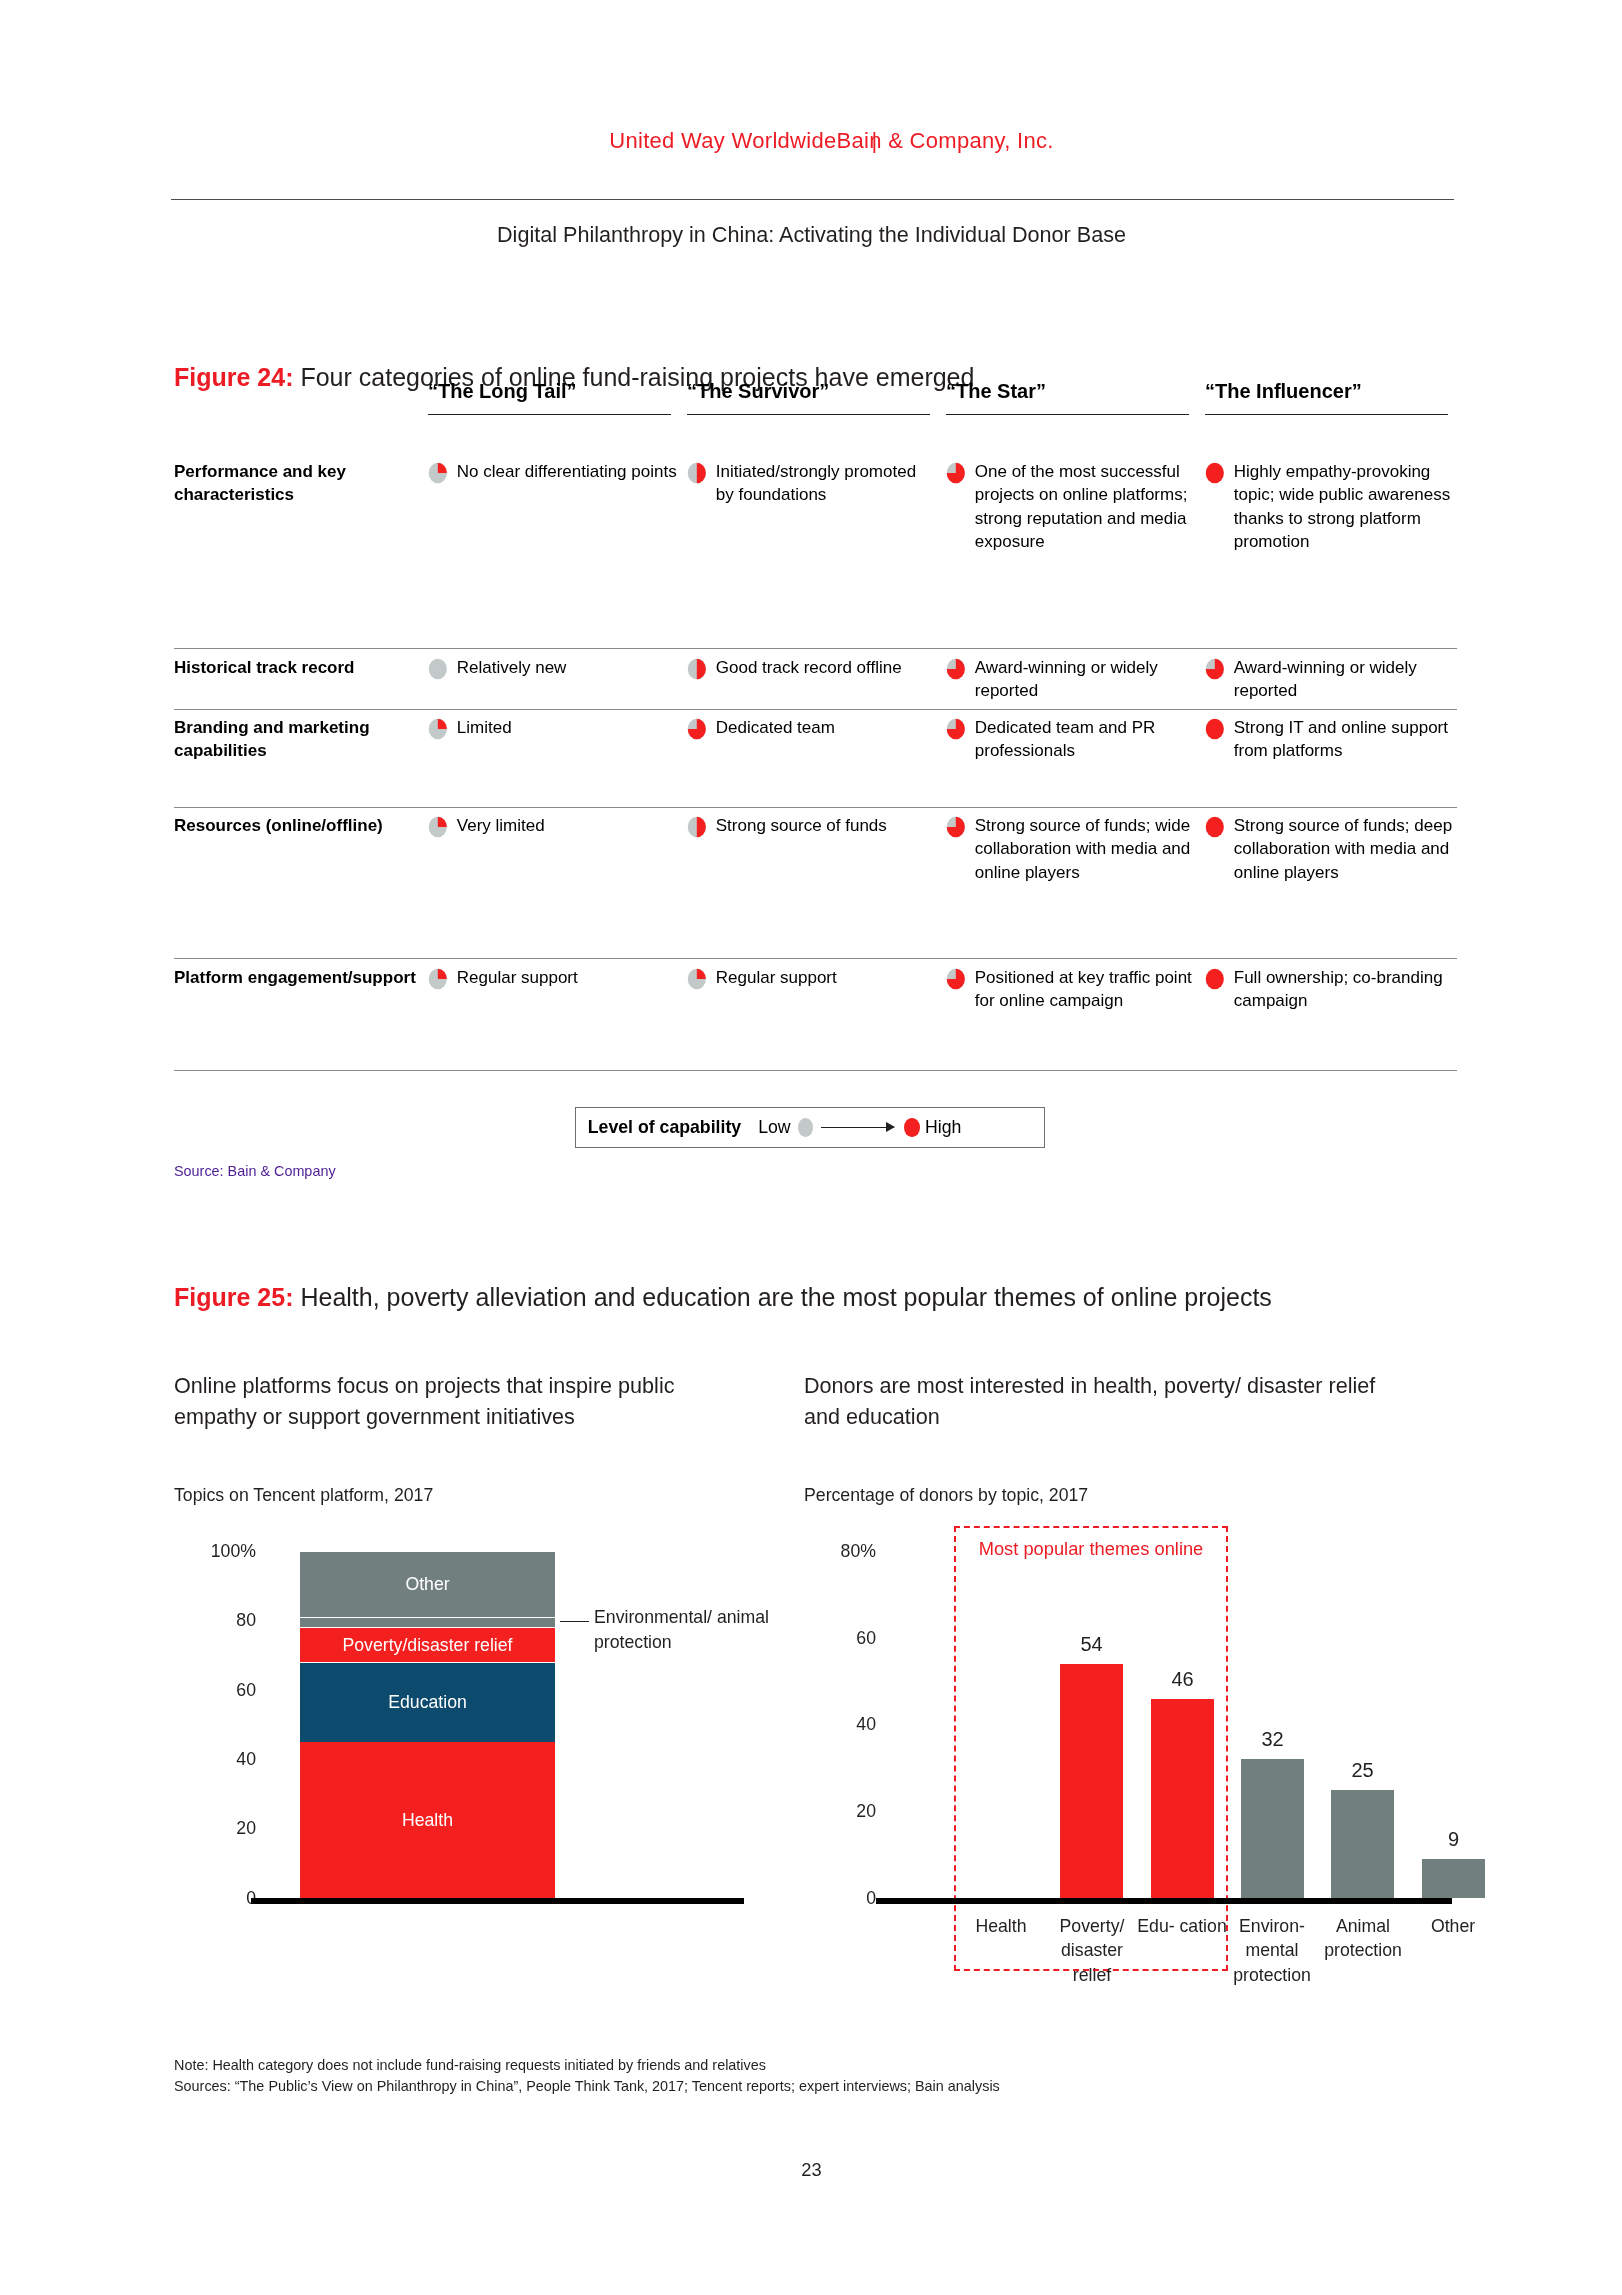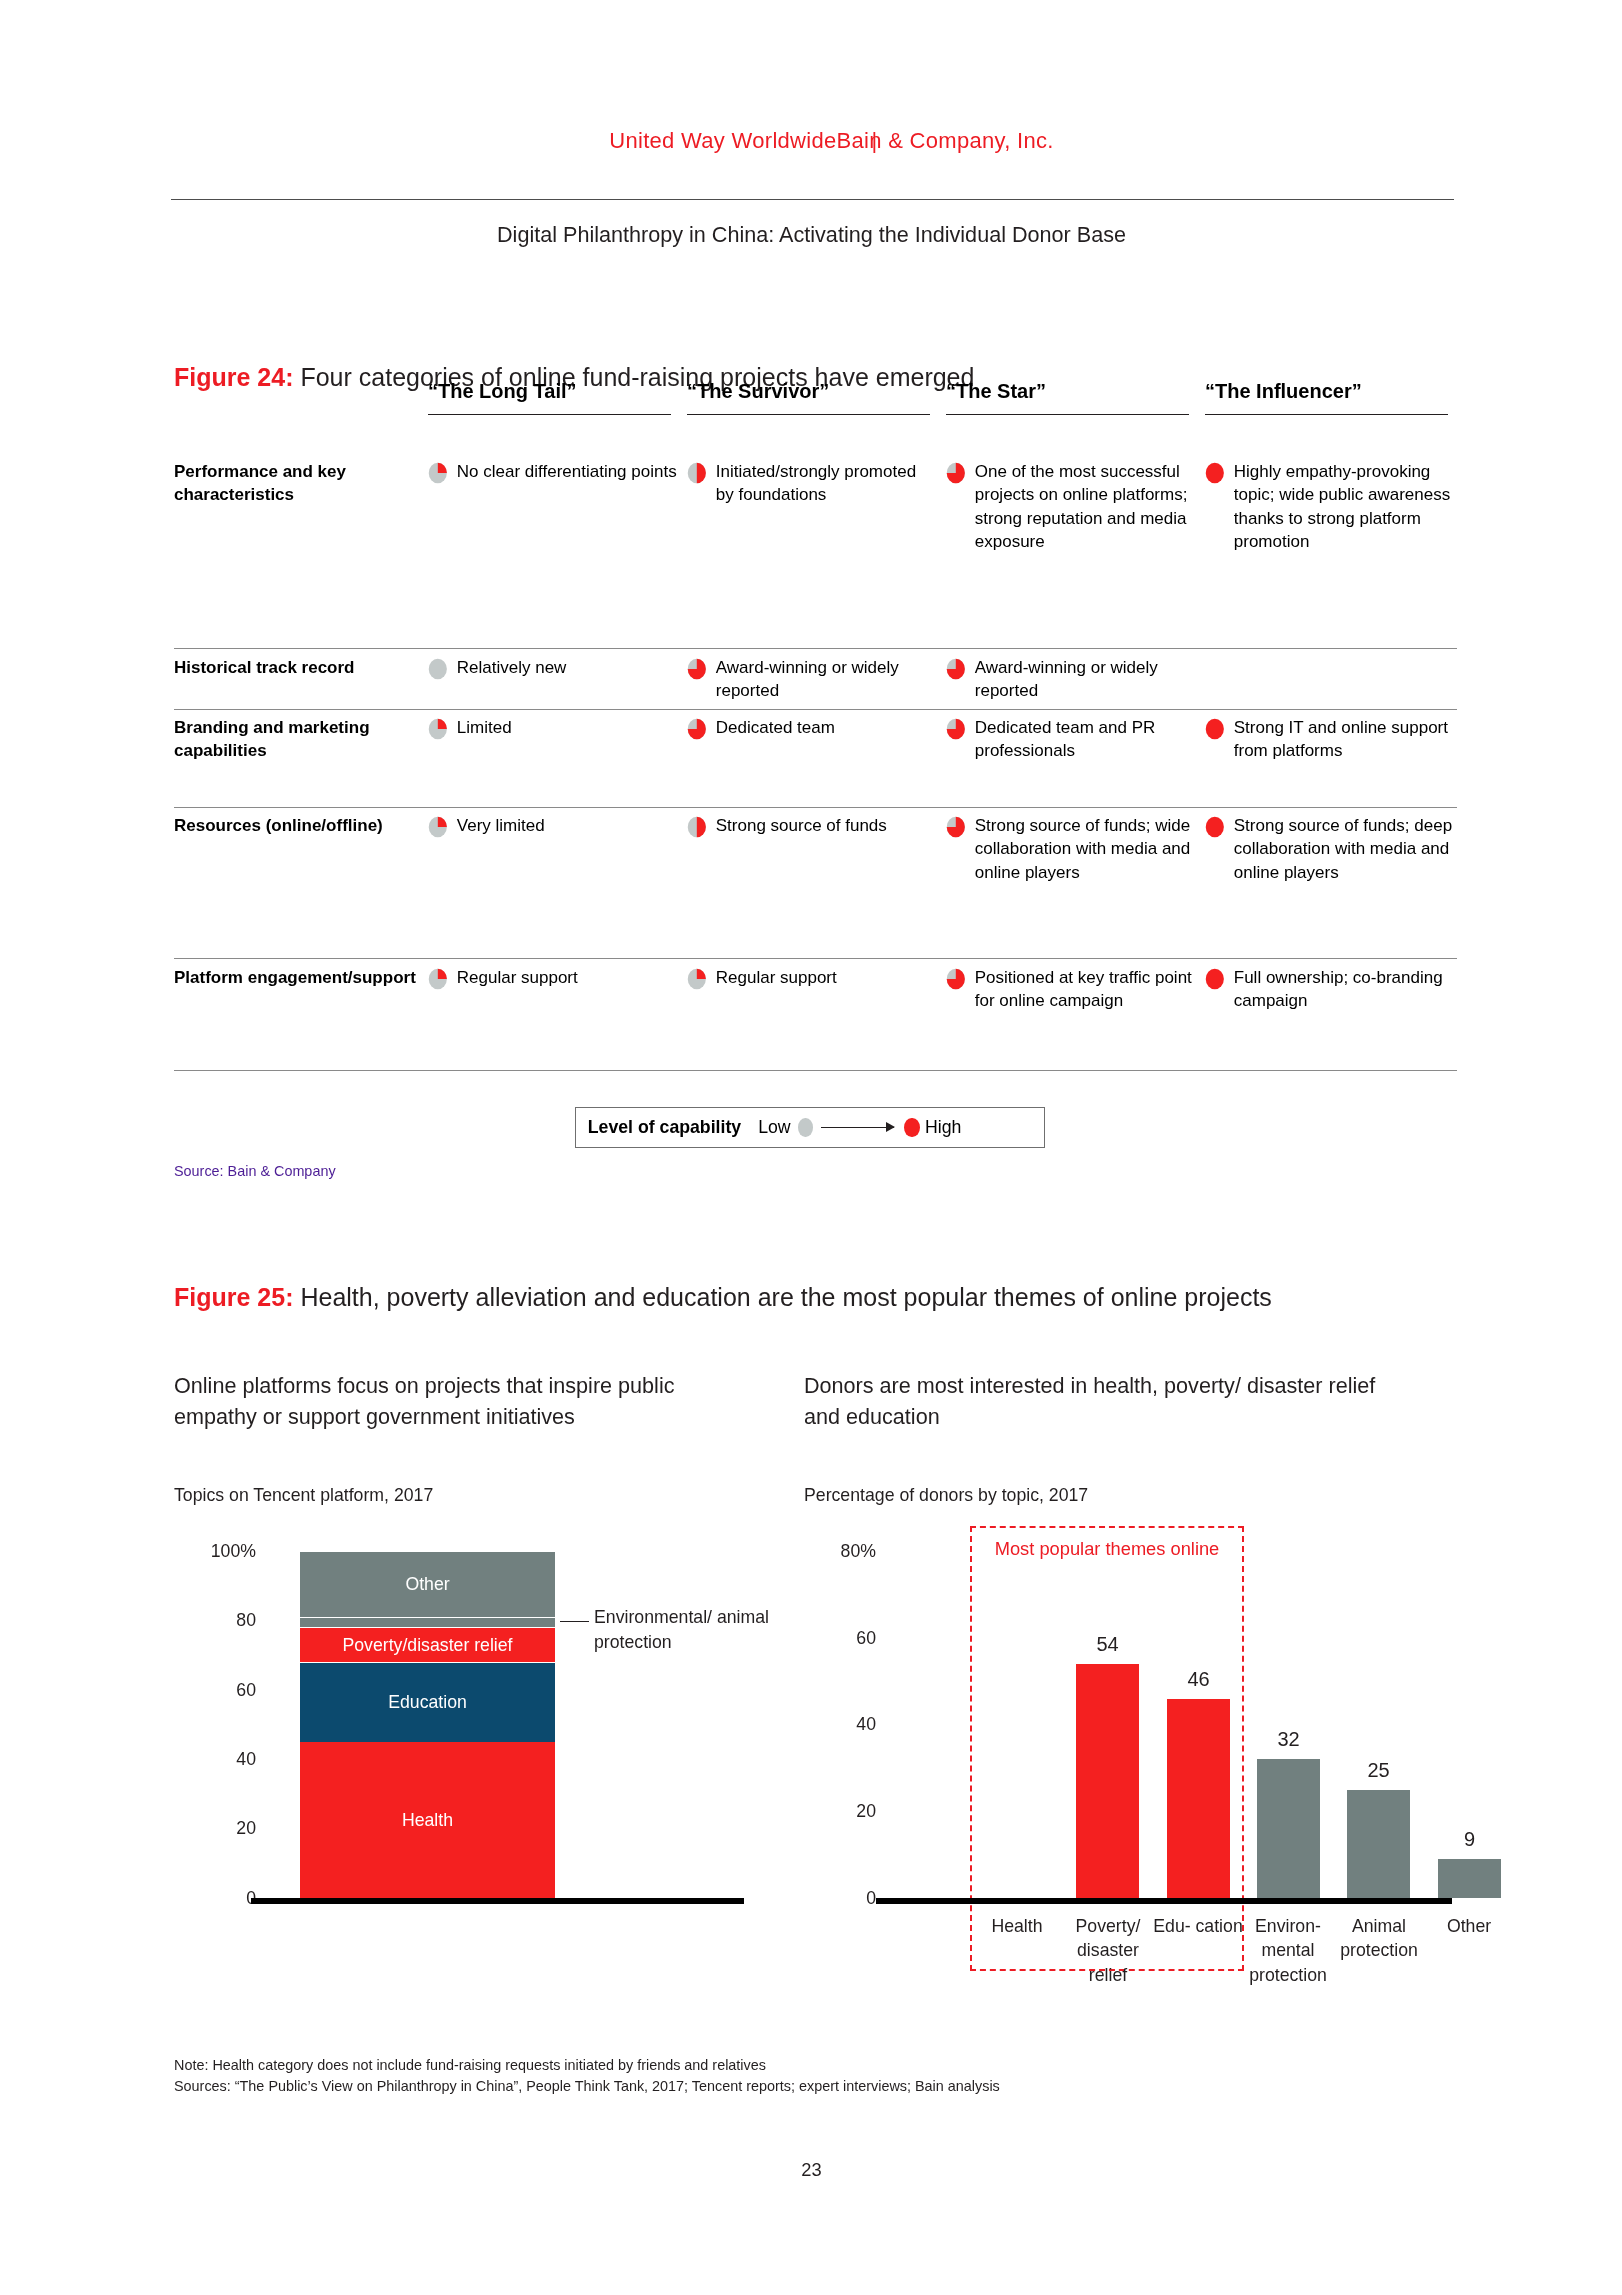--- a/index.html
+++ b/index.html
@@ -296,21 +296,21 @@
   .axisR-lab {
     position: absolute;
     right: 0;
     font-size: 17.7px;
     text-align: right;
     color: #231f20;
     transform: translateY(-50%);
   }
   .plotR {
     position: absolute;
-    left: 84px;
+    left: 68px;
     top: 0;
     width: 563px;
     height: 347px;
   }
   .bar {
     position: absolute;
     bottom: 0;
     width: 63px;
   }
   .bar .fill { position: absolute; bottom: 0; left: 0; width: 100%; }
@@ -456,20 +456,29 @@
             <svg viewBox="0 0 30 34">
               <ellipse cx="15" cy="17" rx="14" ry="16" fill="#c3c9c9"></ellipse>
             </svg>
           </div>
           <div class="txt">Relatively new</div>
         </div>
         <div class="mx-cell">
           <div class="pie">
             <svg viewBox="0 0 30 34">
               <ellipse cx="15" cy="17" rx="14" ry="16" fill="#c3c9c9"></ellipse>
+              <path d="M 15 17 L 15 1 A 14 16 0 0 1 15.000000000000002 33 Z" fill="#F42020"></path>
+            </svg>
+          </div>
+          <div class="txt">Good track record offline</div>
+        </div>
+        <div class="mx-cell">
+          <div class="pie">
+            <svg viewBox="0 0 30 34">
+              <ellipse cx="15" cy="17" rx="14" ry="16" fill="#c3c9c9"></ellipse>
               <path d="M 15 17 L 15 1 A 14 16 0 1 1 1 17.000000000000004 Z" fill="#F42020"></path>
             </svg>
           </div>
           <div class="txt">Award-winning or widely reported</div>
         </div>
         <div class="mx-cell">
           <div class="pie">
             <svg viewBox="0 0 30 34">
               <ellipse cx="15" cy="17" rx="14" ry="16" fill="#c3c9c9"></ellipse>
               <path d="M 15 17 L 15 1 A 14 16 0 1 1 1 17.000000000000004 Z" fill="#F42020"></path>

